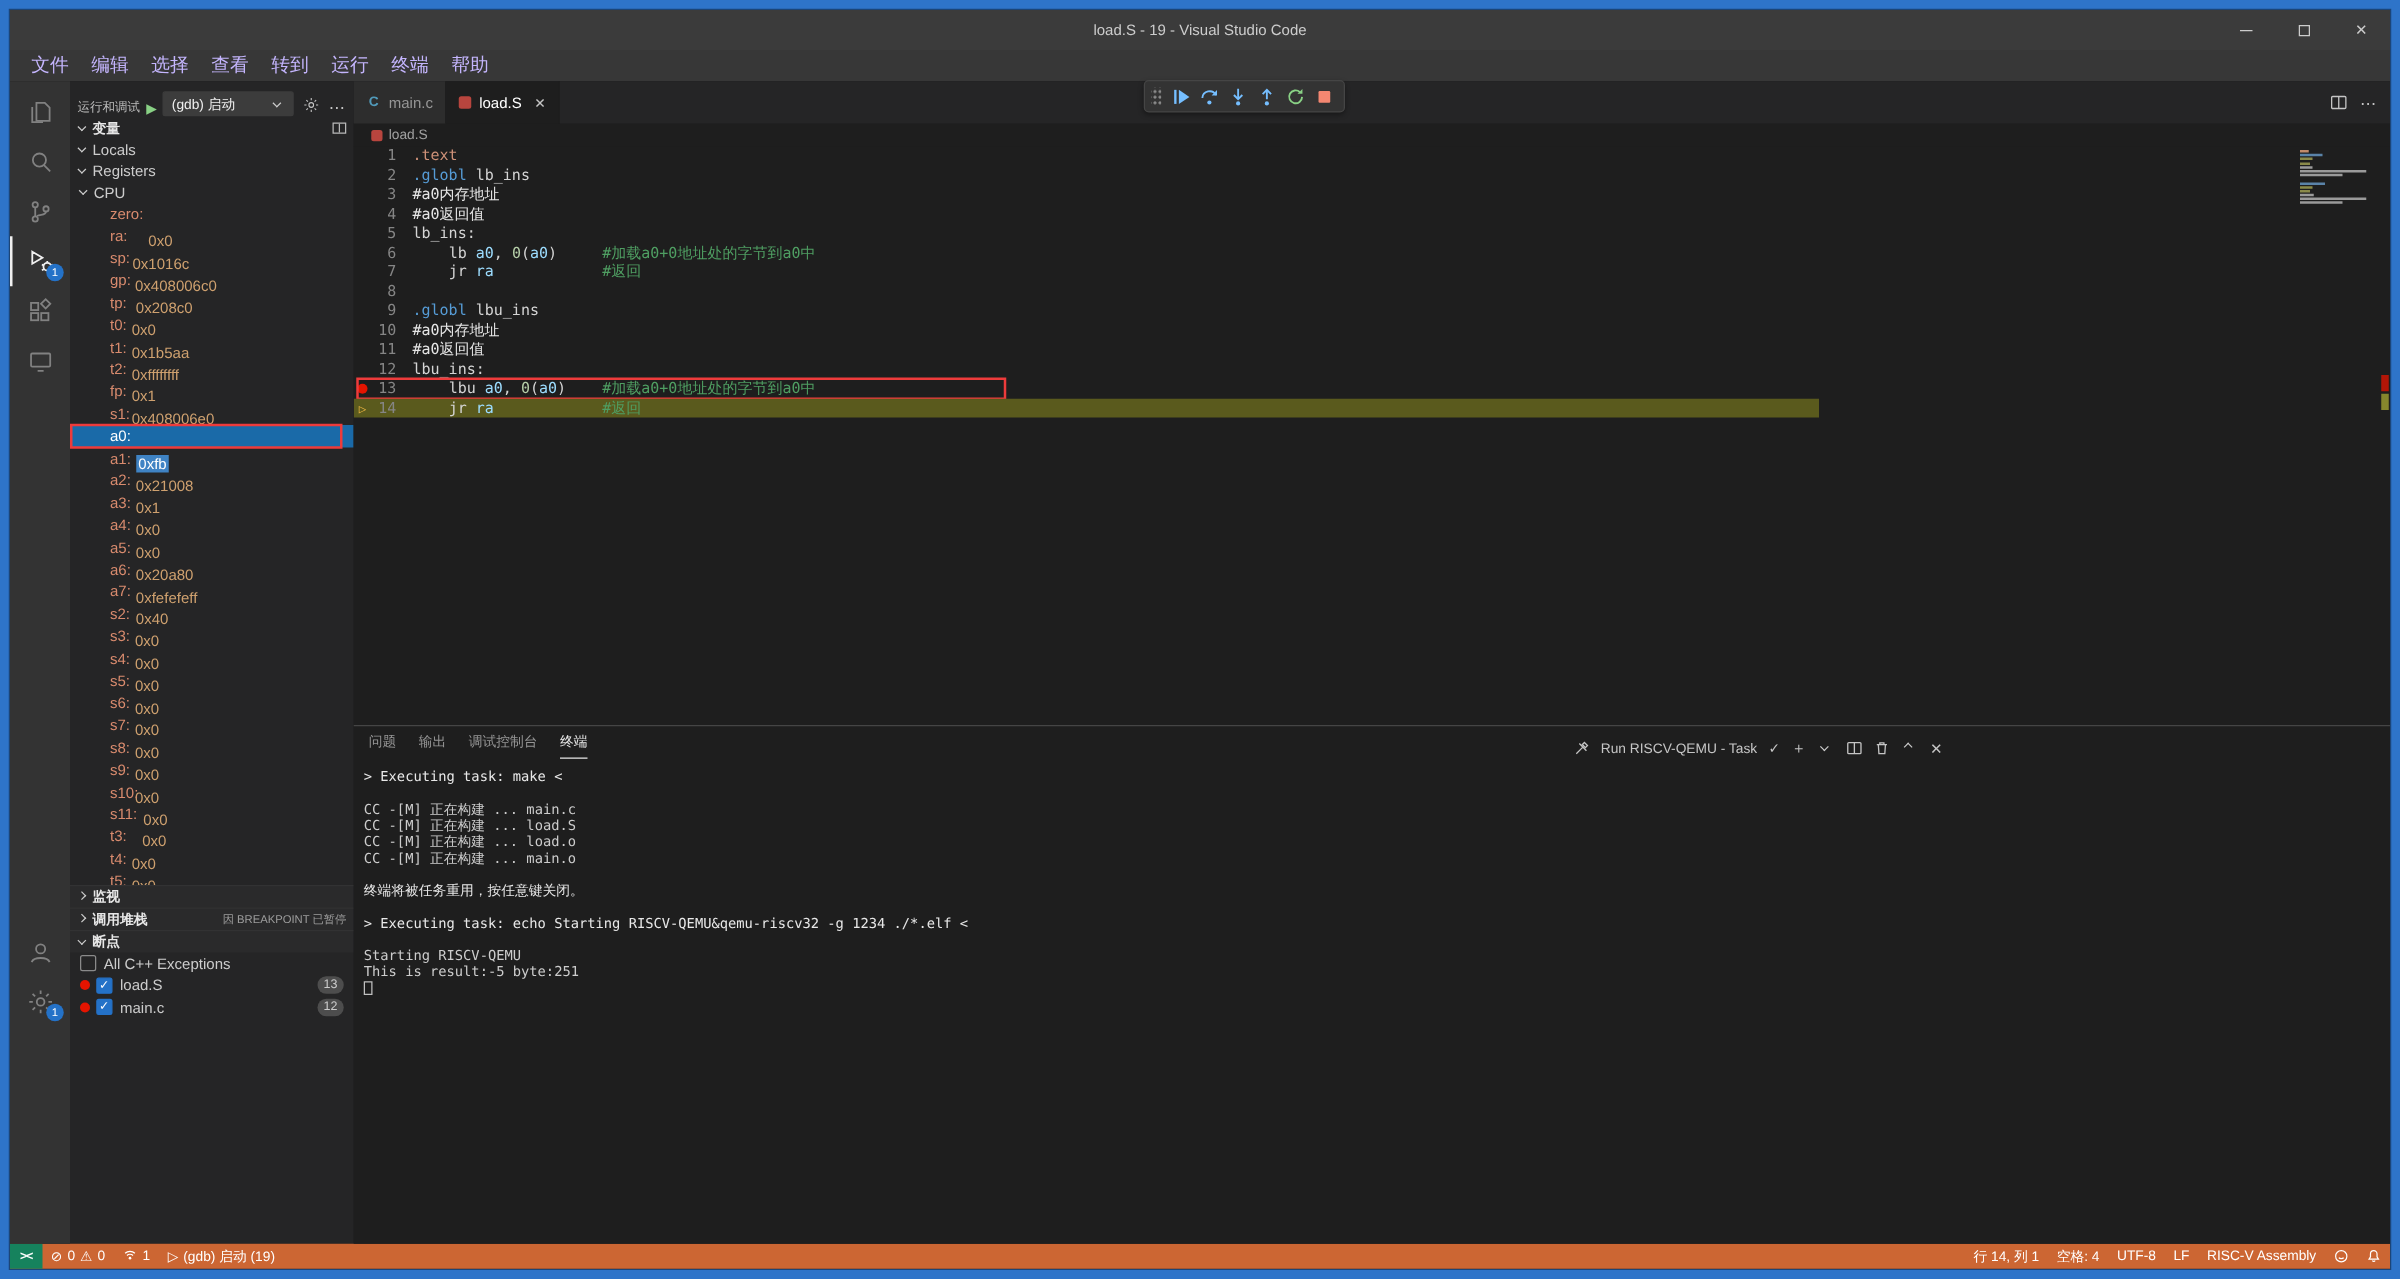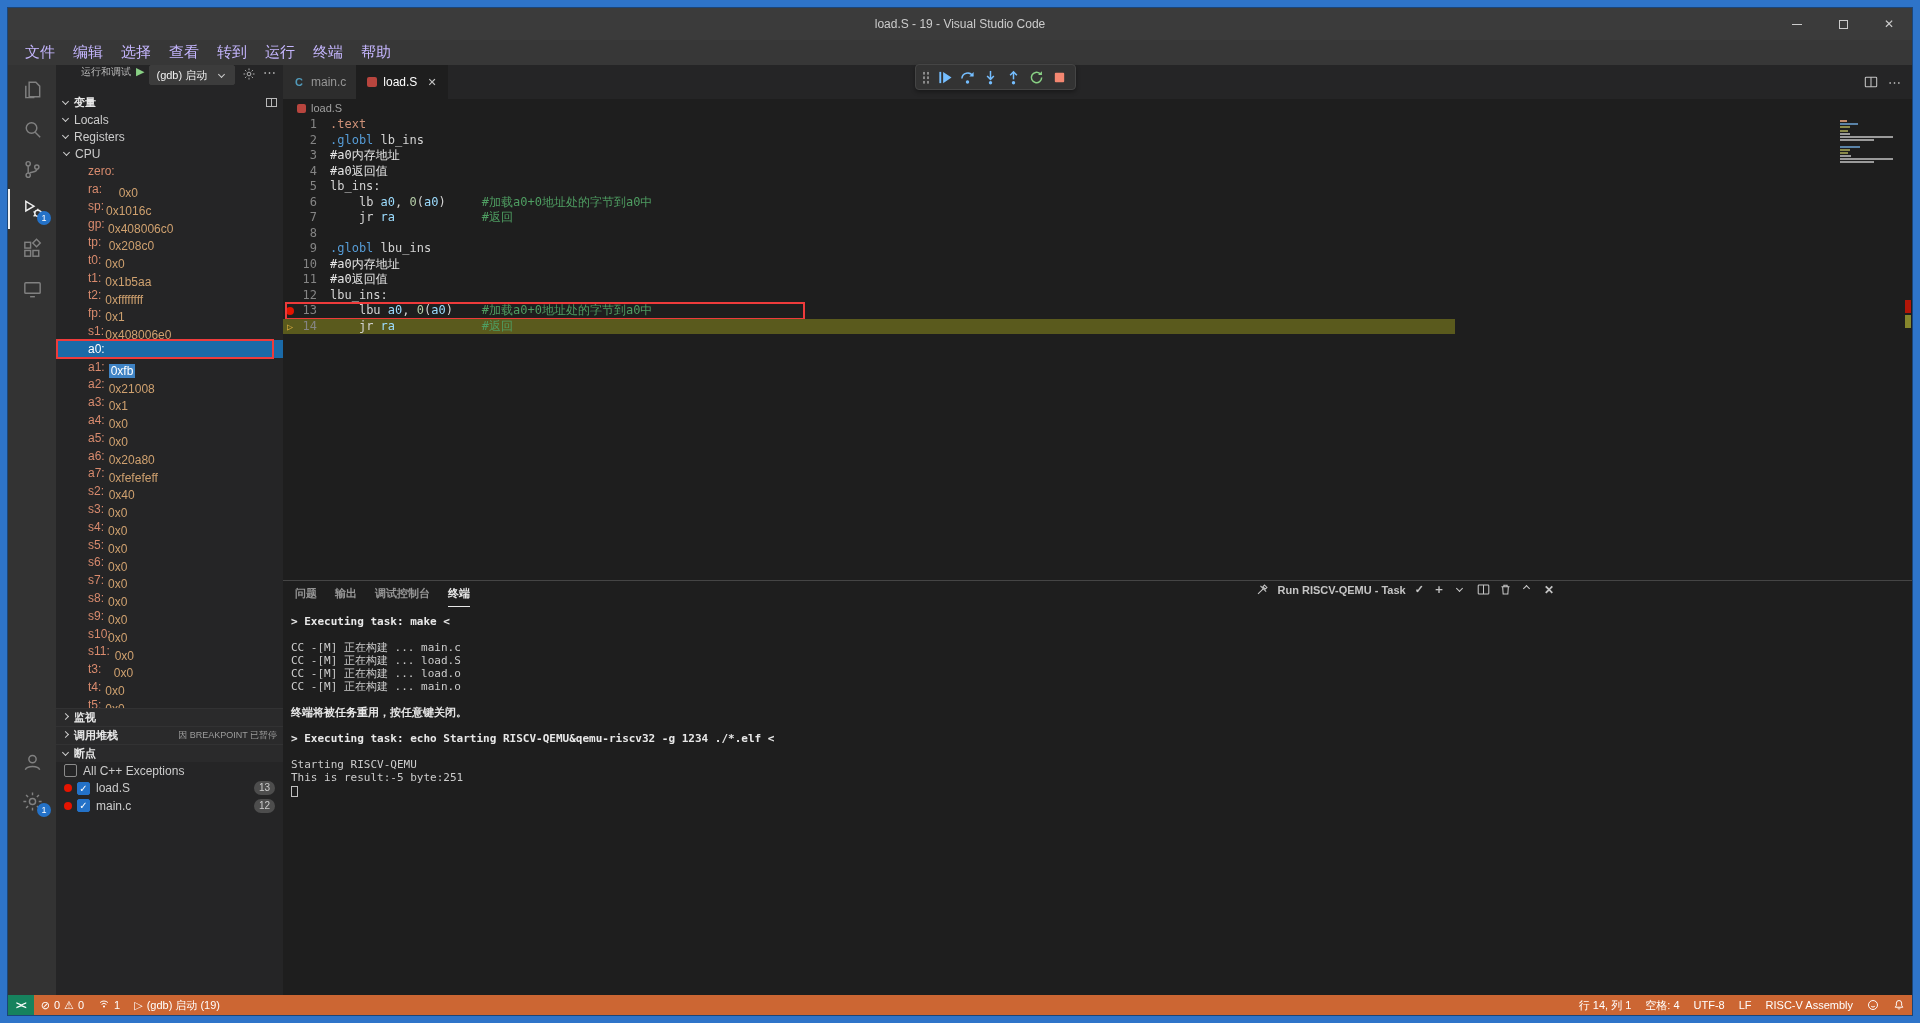--- a/index.html
+++ b/index.html
@@ -28,21 +28,21 @@
   .activitybar { width:48px; background:#333333; position:relative; flex:0 0 auto; display:flex; flex-direction:column; padding-top:4px; }
   .act-item { height:40px; display:flex; align-items:center; justify-content:center; color:#818181; position:relative; }
   .act-item.active { color:#f0f0f0; border-left:2px solid #f0f0f0; }
   .act-item svg { width:23px; height:23px; stroke:currentColor; fill:none; stroke-width:1.5; }
   .act-badge { position:absolute; right:5px; bottom:4px; min-width:14px; height:14px; border-radius:50%; background:#2472c8; color:#fff; font-size:9px; line-height:14px; text-align:center; }
   .act-item.abs-account { position:absolute; top:676px; left:0; width:48px; }
   .act-item.abs-settings { position:absolute; top:716px; left:0; width:48px; }
 
   
   .sidebar { width:227px; background:#252526; flex:0 0 auto; display:flex; flex-direction:column; min-height:0; overflow:hidden; }
-  .sb-header { height:28px; display:flex; align-items:flex-start; padding:0 6px 0 25px; gap:5px; flex:0 0 auto; }
+  .sb-header { height:28px; display:flex; align-items:flex-end; padding:0 6px 0 6px; gap:5px; flex:0 0 auto; }
   .sb-title { color:#bbbbbb; font-size:10px; white-space:nowrap; }
   .play-icon { color:#89d185; font-size:11px; cursor:default; }
   .launch-select { flex:1 1 auto; min-width:0; height:20px; background:#3c3c3c; border:1px solid #3c3c3c; border-radius:2px; color:#f0f0f0; font-size:11px; display:flex; align-items:center; padding:0 4px 0 6px; white-space:nowrap; overflow:hidden; }
   .launch-select .lbl { flex:1; overflow:hidden; text-overflow:ellipsis; }
   .icon-btn { color:#c5c5c5; display:flex; align-items:center; justify-content:center; width:18px; height:18px; flex:0 0 auto; }
   .icon-btn svg { width:14px; height:14px; stroke:currentColor; fill:none; stroke-width:1.5; }
   .dots { font-size:13px; color:#c5c5c5; letter-spacing:1px; }
 
   .chev { display:inline-block; width:5px; height:5px; border-right:1.2px solid #cccccc; border-bottom:1.2px solid #cccccc; transform:rotate(45deg); margin:0 6px 2px 3px; flex:0 0 auto; }
   .chev.right { transform:rotate(-45deg); }
@@ -106,32 +106,32 @@
   .c-cm1{color:#e5e5e5} .c-cm2{color:#4f9e62}
 
   .minimap { position:absolute; top:3px; right:14px; width:58px; }
   .mm-bar { height:2px; margin-bottom:1.2px; }
   .ruler-mark { position:absolute; right:1px; width:6px; height:13px; }
   .ruler-mark.red { top:183px; background:rgba(229,20,0,.75); }
   .ruler-mark.olive { top:198px; background:rgba(160,160,48,.8); }
 
   
   .panel { height:415px; background:#1e1e1e; border-top:1px solid #454545; display:flex; flex-direction:column; flex:0 0 auto; }
-  .panel-header { height:26px; display:flex; align-items:flex-start; padding-left:12px; flex:0 0 auto;font-weight:bold; }
+  .panel-header { height:26px; display:flex; align-items:flex-end; padding-left:12px; flex:0 0 auto; }
   .panel-tabs { display:flex; gap:18px; height:100%; align-items:center; }
   .panel-tab { font-size:11px; color:#969696; height:100%; display:flex; align-items:center; border-bottom:1px solid transparent; }
   .panel-tab.active { color:#e7e7e7; border-bottom-color:#e7e7e7; }
   .panel-controls { margin-left:auto; margin-right:358px; display:flex; align-items:center; gap:9px; color:#c5c5c5; font-size:11px; }
   .panel-controls svg { width:13px; height:13px; stroke:currentColor; fill:none; stroke-width:1.3; }
   .task-check { color:#c5c5c5; font-size:11px; }
   .pc-glyph { font-size:12px; }
 
   .terminal { flex:1 1 auto; padding:8px 0 0 8px; font-family:"DejaVu Sans Mono", monospace; font-size:11px; color:#cccccc; overflow:hidden; }
   .t-line { height:13px; line-height:13px; white-space:pre; }
-  .t-line.cmd, .t-line.bold { color:#e8e8e8; font-weight:bold; }
+  .t-line.cmd, .t-line.bold { color:#e8e8e8; font-weight:normal; }
   .t-cursor { display:inline-block; width:7px; height:11px; border:1px solid #c0c0c0; vertical-align:middle; }
 
   
   .statusbar { height:20px; background:var(--statusbar,#cc6633); display:flex; align-items:center; color:#ffffff; font-size:11px; flex:0 0 auto; }
   .sb-seg { display:flex; align-items:center; gap:4px; padding:0 7px; height:100%; white-space:nowrap; }
   .sb-seg.remote { background:#16825d; padding:0 8px; font-weight:bold; font-size:10px; letter-spacing:-1px; }
   .sb-seg svg { width:12px; height:12px; stroke:currentColor; fill:none; stroke-width:1.3; }
   .sb-spacer { flex:1 1 auto; }
   .glyph11 { font-size:11px; }
 </style>

